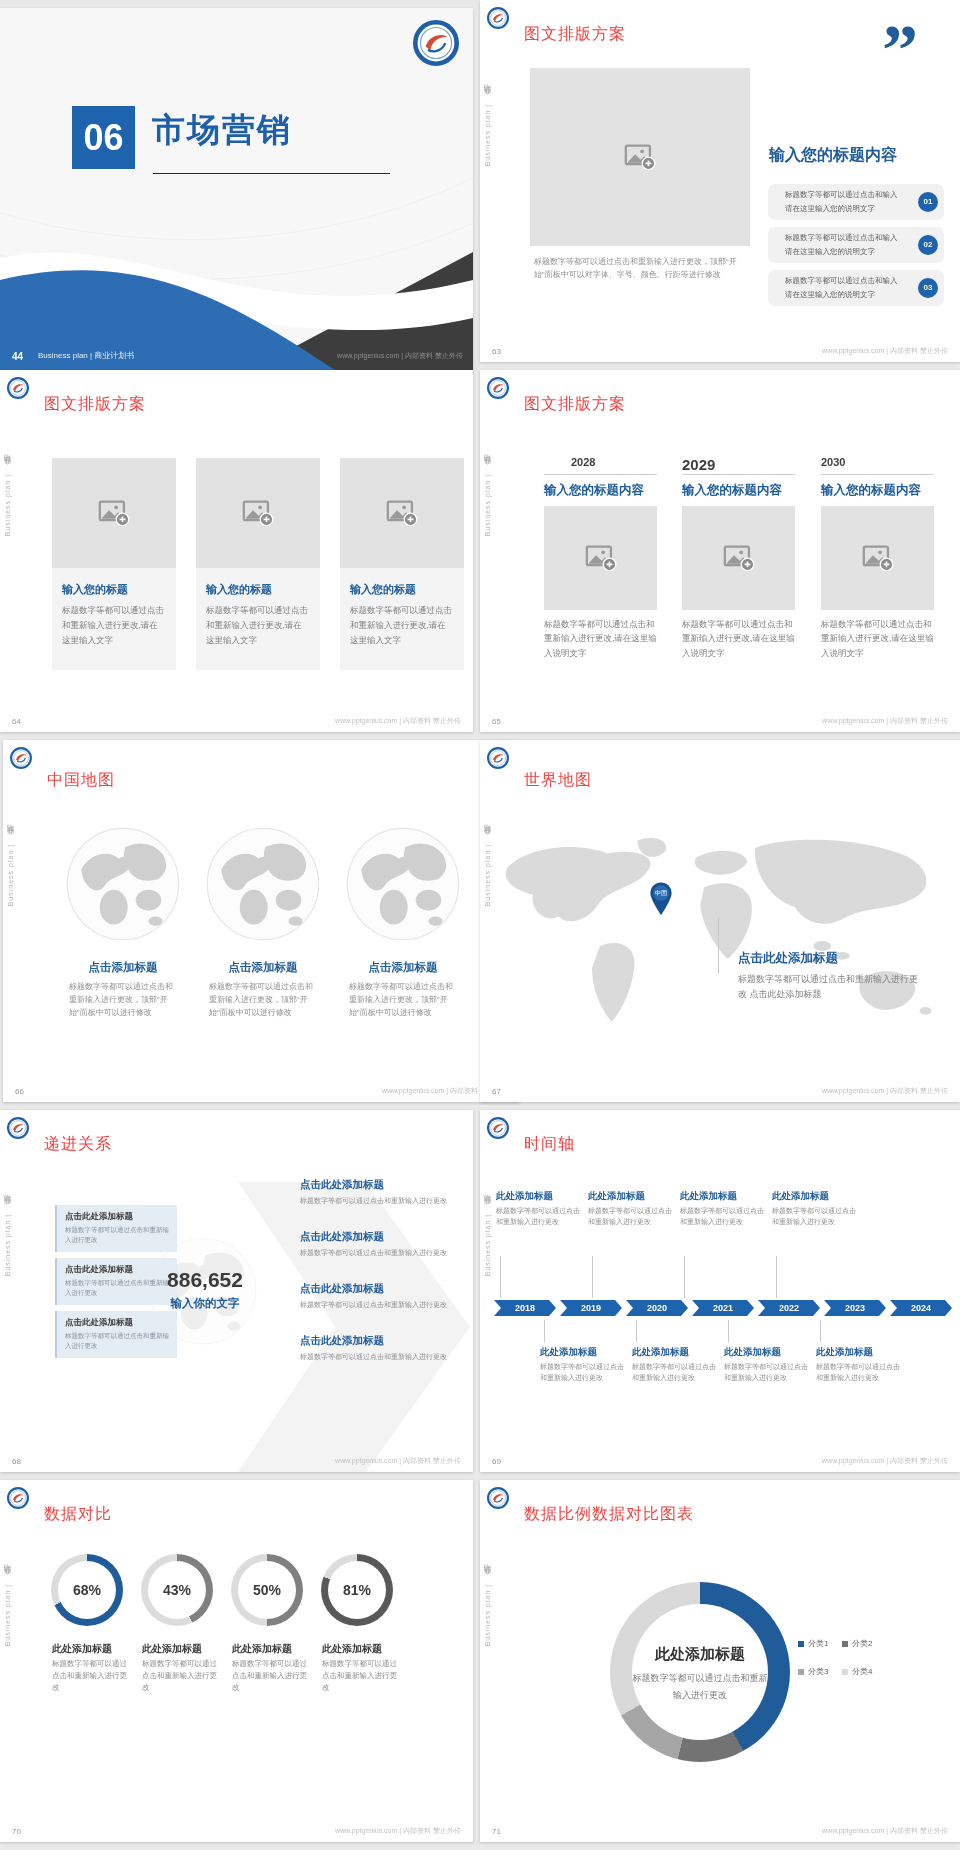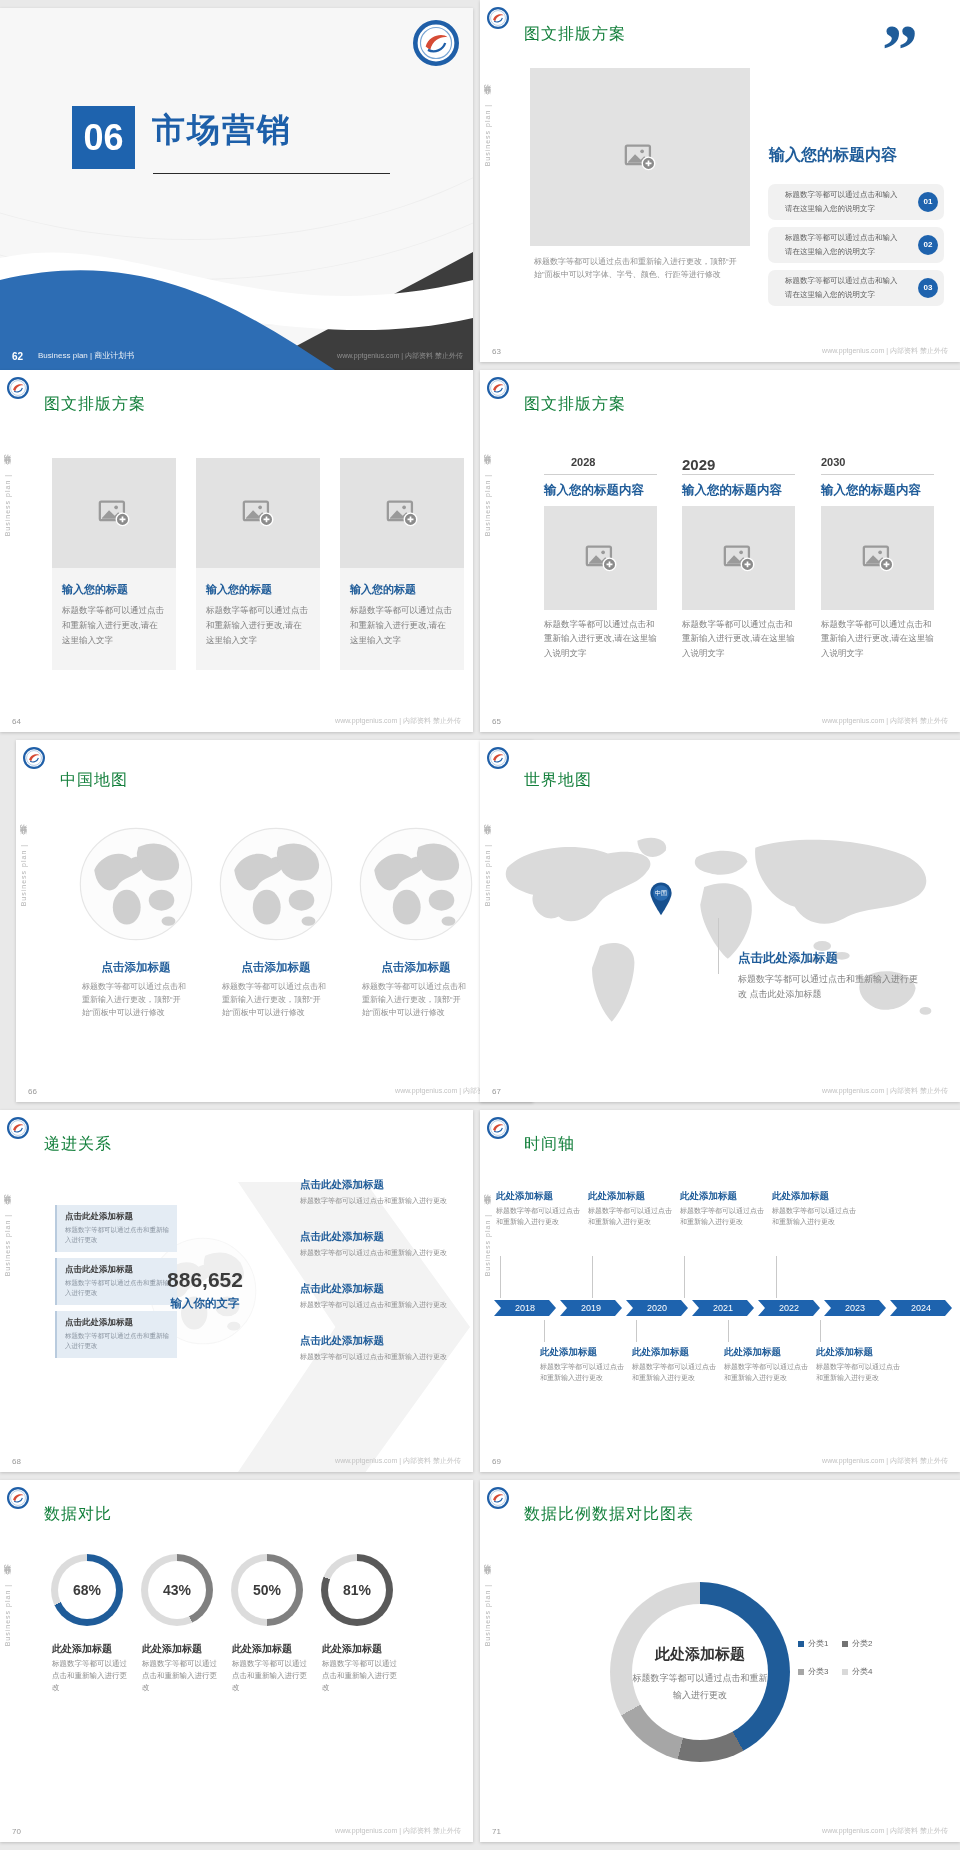--- a/index.html
+++ b/index.html
@@ -1,37 +1,37 @@
 <!DOCTYPE html>
 <html><head>
 <meta charset="utf-8">
 <style>
   html,body{margin:0;padding:0;background:#e9e9e9;font-family:"Liberation Sans","DejaVu Sans",sans-serif;}
   #sheet{position:relative;width:960px;height:1850px;background:#e9e9e9;overflow:hidden;}
   .slide{position:absolute;background:#fff;box-shadow:0 1px 3px rgba(0,0,0,.18);overflow:hidden;}
   .abs{position:absolute;}
-  .slide-title{position:absolute;left:44px;top:24px;font-size:16px;color:#15803d;letter-spacing:1px;}
+  .slide-title{position:absolute;left:44px;top:24px;font-size:16px;color:#ef4444;letter-spacing:1px;}
   .vtext{position:absolute;left:3px;top:96px;writing-mode:vertical-rl;transform:rotate(180deg);font-size:7px;color:#b3b3b3;letter-spacing:1px;}
   .pagenum{position:absolute;left:12px;bottom:6px;font-size:8px;color:#999;}
   .urlnote{position:absolute;right:12px;bottom:6px;font-size:7px;color:#c2c2c2;}
   .minilogo{position:absolute;left:7px;top:7px;width:22px;height:22px;}
   .blue{color:#1F5C99;}
   .b{font-weight:bold;}
   .ph{position:absolute;background:#e2e2e2;display:flex;align-items:center;justify-content:center;}
   .ph svg{width:34px;height:34px;}
   .cjk{overflow-wrap:anywhere;word-break:break-all;}
   .card{position:absolute;background:#f1f1f1;border-radius:7px;}
   .card .ln{font-size:7.5px;color:#5f5f5f;line-height:1.85;padding-left:9px;}
   .numcirc{position:absolute;right:6px;top:8px;width:20px;height:20px;border-radius:50%;background:#1E63AE;color:#fff;font-size:8px;font-weight:bold;text-align:center;line-height:20px;}
   .ring{position:absolute;width:72px;height:72px;border-radius:50%;background:#dcdcdc;}
   .ring::after{content:"";position:absolute;inset:7px;border-radius:50%;background:#fff;}
   .ring-label{position:absolute;width:72px;text-align:center;line-height:72px;font-size:14px;font-weight:bold;color:#3c3c3c;z-index:2;}
   .donut{position:absolute;border-radius:50%;}
   .donut::after{content:"";position:absolute;inset:22px;border-radius:50%;background:#fff;}
-  .chip{position:absolute;height:16px;background:#1E63AE;color:#fff;font-size:9px;font-weight:normal;text-align:center;line-height:16px;clip-path:polygon(0 0,calc(100% - 7px) 0,100% 50%,calc(100% - 7px) 100%,0 100%,7px 50%);}
+  .chip{position:absolute;height:16px;background:#1E63AE;color:#fff;font-size:9px;font-weight:bold;text-align:center;line-height:16px;clip-path:polygon(0 0,calc(100% - 7px) 0,100% 50%,calc(100% - 7px) 100%,0 100%,7px 50%);}
   .vline{position:absolute;width:1px;background:#c9c9c9;}
   .lbox{position:absolute;width:122px;height:47px;background:#e4ecf4;border-left:2px solid #b9cbde;padding:6px 8px;box-sizing:border-box;}
   .lbox .t{font-size:8.5px;font-weight:bold;color:#3d3d3d;margin-bottom:2px;}
   .lbox .d{font-size:6.5px;color:#8a94a0;line-height:1.5;}
   .ritem .t{font-size:10.5px;font-weight:bold;color:#1F5C99;}
   .ritem .d{font-size:7px;color:#8f8f8f;line-height:1.6;margin-top:3px;width:150px;}
   .titem .t{font-size:9.5px;font-weight:bold;color:#1F5C99;}
   .titem .d{font-size:7px;color:#8f8f8f;line-height:1.55;margin-top:3px;}
   .legend-item{position:absolute;display:flex;align-items:center;gap:4px;font-size:8px;color:#666;}
   .legend-item .sq{width:6px;height:6px;display:inline-block;}
@@ -97,21 +97,21 @@
         <use href="#emblem"></use>
       </svg>
     <div class="abs" style="left:72px;top:98px;width:63px;height:63px;background:#1E63AE;color:#fff;font-size:36px;font-weight:bold;text-align:center;line-height:63px;">06</div>
     <div class="abs b" style="left:152px;top:100px;font-size:33px;color:#1D5FA9;letter-spacing:2px;">市场营销</div>
     <div class="abs" style="left:153px;top:165px;width:237px;height:1px;background:#2b2b2b;"></div>
     <div class="abs" style="right:0;bottom:0;width:222px;height:118px;background:#3d3d3d;clip-path:polygon(100% 0,100% 100%,0 100%);"></div>
     <svg class="abs" style="left:0;bottom:0;width:473px;height:130px;" viewBox="0 0 473 130" preserveAspectRatio="none">
       <path d="M0 18 C140 -12 250 95 473 40 L473 78 C300 118 140 45 0 58 Z" fill="#ffffff"></path>
       <path d="M0 40 C150 5 245 72 335 130 L0 130 Z" fill="#2D6DB4"></path>
     </svg>
-    <div class="abs b" style="left:12px;bottom:8px;font-size:10px;color:#fff;">62</div>
+    <div class="abs b" style="left:12px;bottom:8px;font-size:10px;color:#fff;">44</div>
     <div class="abs" style="left:38px;bottom:9px;font-size:8px;color:#e8eef5;">Business plan | 商业计划书</div>
     <div class="abs" style="right:10px;bottom:9px;font-size:7px;color:#8f8f8f;">www.pptgenius.com | 内部资料 禁止外传</div>
   </div>
 
   <div class="slide" style="left:480px;top:0;width:480px;height:362px;">
     <svg class="minilogo" viewBox="0 0 40 40">
         <use href="#emblem"></use>
       </svg>
     <div class="vtext">Business plan | 商业计划书</div>
     <div class="slide-title">图文排版方案</div>
@@ -217,21 +217,21 @@
       </div>
 
     <div class="abs cjk" style="left:64px;top:247px;width:113px;font-size:8.5px;color:#808080;line-height:1.7;">标题数字等都可以通过点击和重新输入进行更改,请在这里输入说明文字</div>
     <div class="abs cjk" style="left:202px;top:247px;width:113px;font-size:8.5px;color:#808080;line-height:1.7;">标题数字等都可以通过点击和重新输入进行更改,请在这里输入说明文字</div>
     <div class="abs cjk" style="left:341px;top:247px;width:113px;font-size:8.5px;color:#808080;line-height:1.7;">标题数字等都可以通过点击和重新输入进行更改,请在这里输入说明文字</div>
 
     <div class="pagenum">65</div>
     <div class="urlnote">www.pptgenius.com | 内部资料 禁止外传</div>
   </div>
 
-  <div class="slide" style="left:16px;top:740px;width:517px;height:362px;">
+  <div class="slide" style="left:3px;top:740px;width:517px;height:362px;">
     <svg class="minilogo" viewBox="0 0 40 40">
         <use href="#emblem"></use>
       </svg>
     <div class="vtext">Business plan | 商业计划书</div>
     <div class="slide-title" style="top:30px;">中国地图</div>
 
     <svg class="abs" style="left:62px;top:86px;width:116px;height:116px;" viewBox="0 0 100 100">
         <use href="#globe"></use>
       </svg>
     <svg class="abs" style="left:202px;top:86px;width:116px;height:116px;" viewBox="0 0 100 100">

